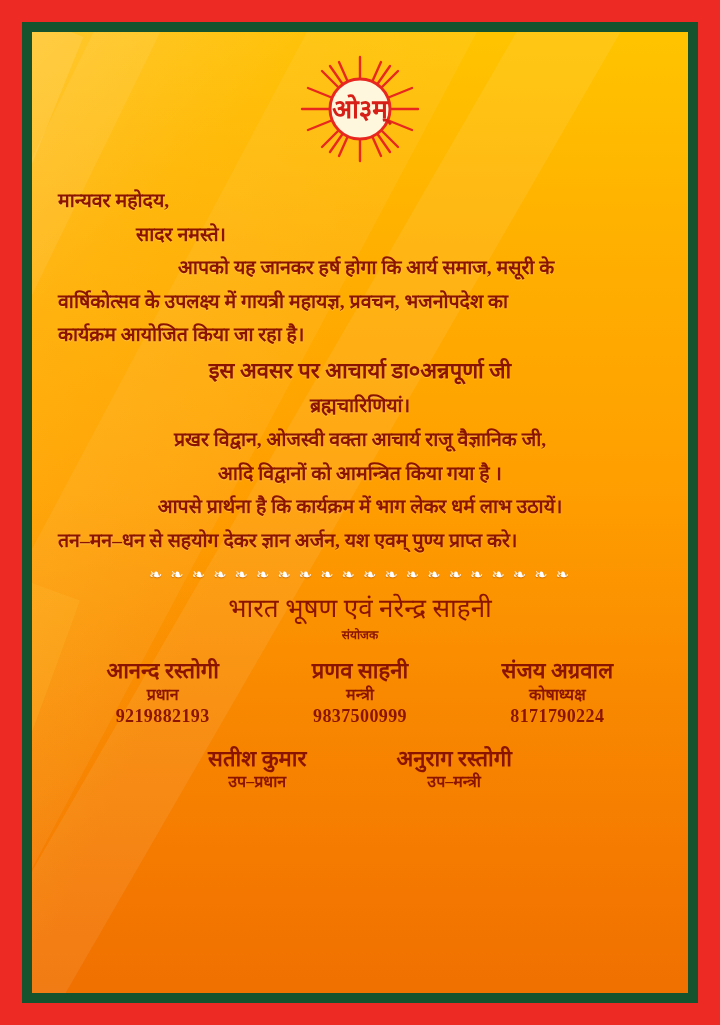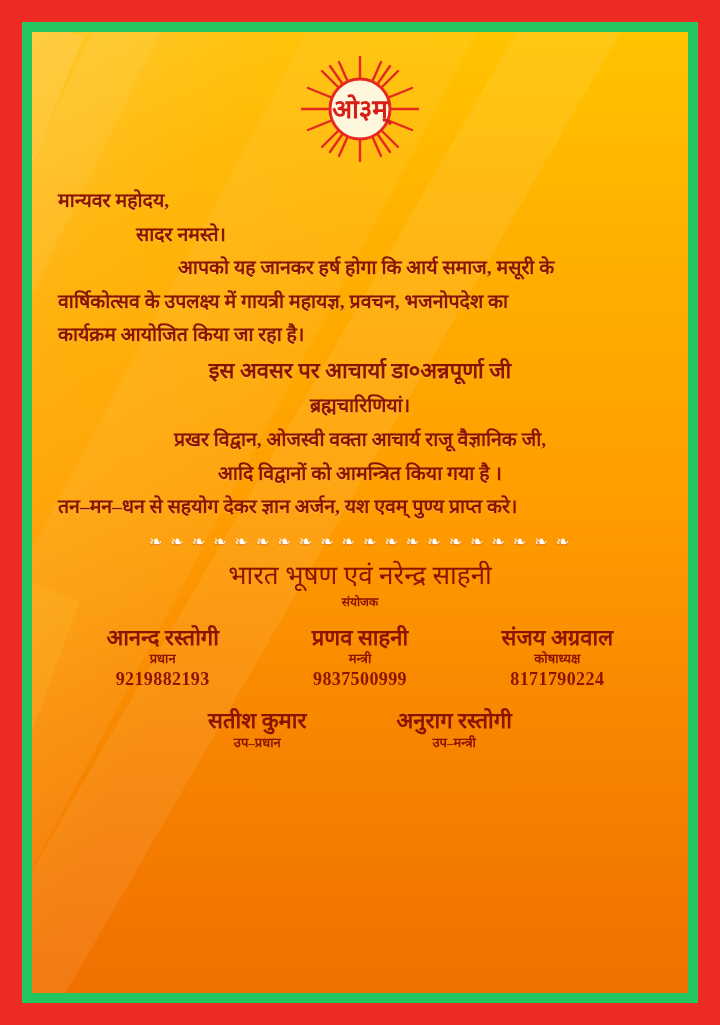--- a/index.html
+++ b/index.html
@@ -18,21 +18,21 @@
     left: 0; top: 0;
     width: 720px;
     height: 1025px;
     background: #ee2a24;
     box-sizing: border-box;
     padding: 22px 22px 22px 22px;
   }
   .card-white {
     width: 100%;
     height: 100%;
-    background: #22c55e;
+    background: #14532d;
     box-sizing: border-box;
     padding: 10px;
   }
   .card-inner {
     position: relative;
     width: 100%;
     height: 100%;
     box-sizing: border-box;
     background:
       linear-gradient(135deg, rgba(255,255,255,0.10) 0%, rgba(255,255,255,0.0) 18%),
@@ -130,21 +130,21 @@
     flex: 1 1 0;
     text-align: center;
   }
   .of-name {
     font-size: 22px;
     font-weight: 700;
     color: #8a1400;
     line-height: 1.25;
   }
   .of-role {
-    font-size: 13px;
+    font-size: 16px;
     font-weight: 700;
     color: #8a1400;
     line-height: 1.3;
   }
   .of-phone {
     font-size: 18px;
     font-weight: 700;
     color: #8a1400;
     letter-spacing: 0.4px;
     line-height: 1.3;
@@ -207,20 +207,21 @@
         <div class="letter">
           <div class="l-left">मान्यवर महोदय,</div>
           <div class="l-indent1">सादर नमस्ते।</div>
           <div class="l-indent2">आपको यह जानकर हर्ष होगा कि आर्य समाज,  मसूरी के</div>
           <div class="l-left">वार्षिकोत्सव के उपलक्ष्य में गायत्री महायज्ञ, प्रवचन, भजनोपदेश का</div>
           <div class="l-left">कार्यक्रम आयोजित किया जा रहा है।</div>
           <div class="l-center big">इस अवसर पर आचार्या डा०अन्नपूर्णा जी</div>
           <div class="l-center">ब्रह्मचारिणियां।</div>
           <div class="l-center">प्रखर विद्वान, ओजस्वी वक्ता आचार्य राजू वैज्ञानिक जी,</div>
           <div class="l-center">आदि विद्वानों को आमन्त्रित किया गया  है ।</div>
+          <div class="l-center">आपसे  प्रार्थना  है  कि  कार्यक्रम  में  भाग  लेकर  धर्म  लाभ  उठायें।</div>
           <div class="l-left">तन–मन–धन से सहयोग देकर ज्ञान अर्जन, यश एवम् पुण्य प्राप्त करे।</div>
         </div>
 
         <div class="divider">❧ ❧ ❧ ❧ ❧ ❧ ❧ ❧ ❧ ❧ ❧ ❧ ❧ ❧ ❧ ❧ ❧ ❧ ❧ ❧</div>
 
         <div class="org-block">
           <div class="org-name">भारत भूषण एवं नरेन्द्र साहनी</div>
           <div class="org-role">संयोजक</div>
         </div>
 

